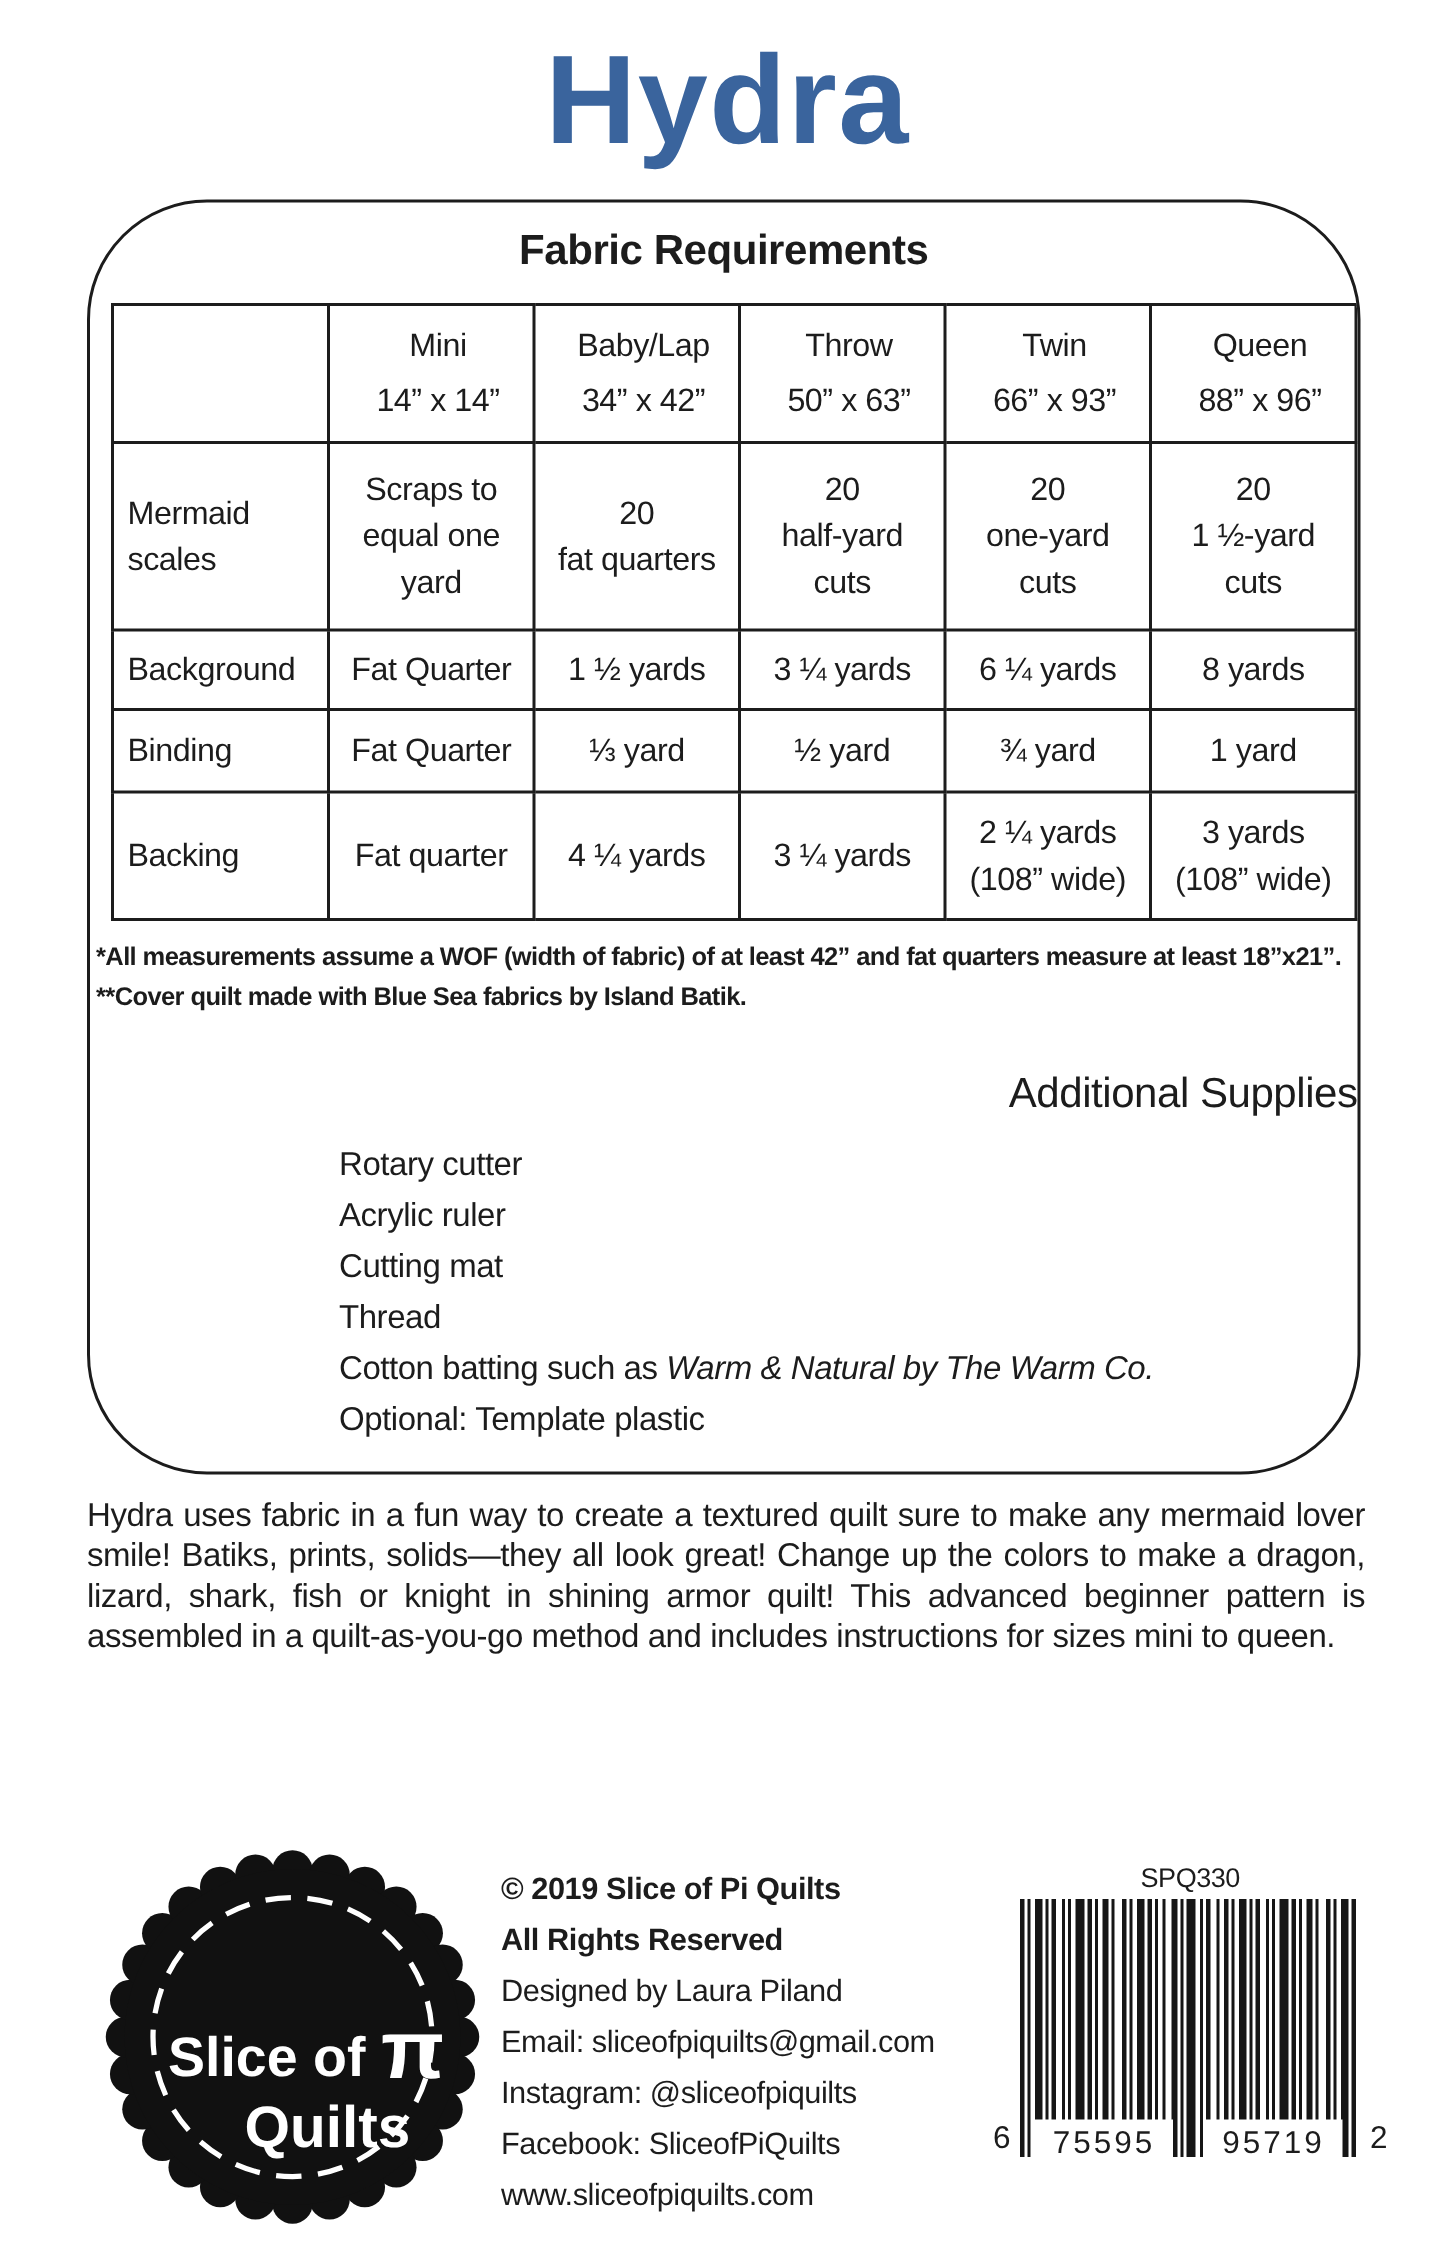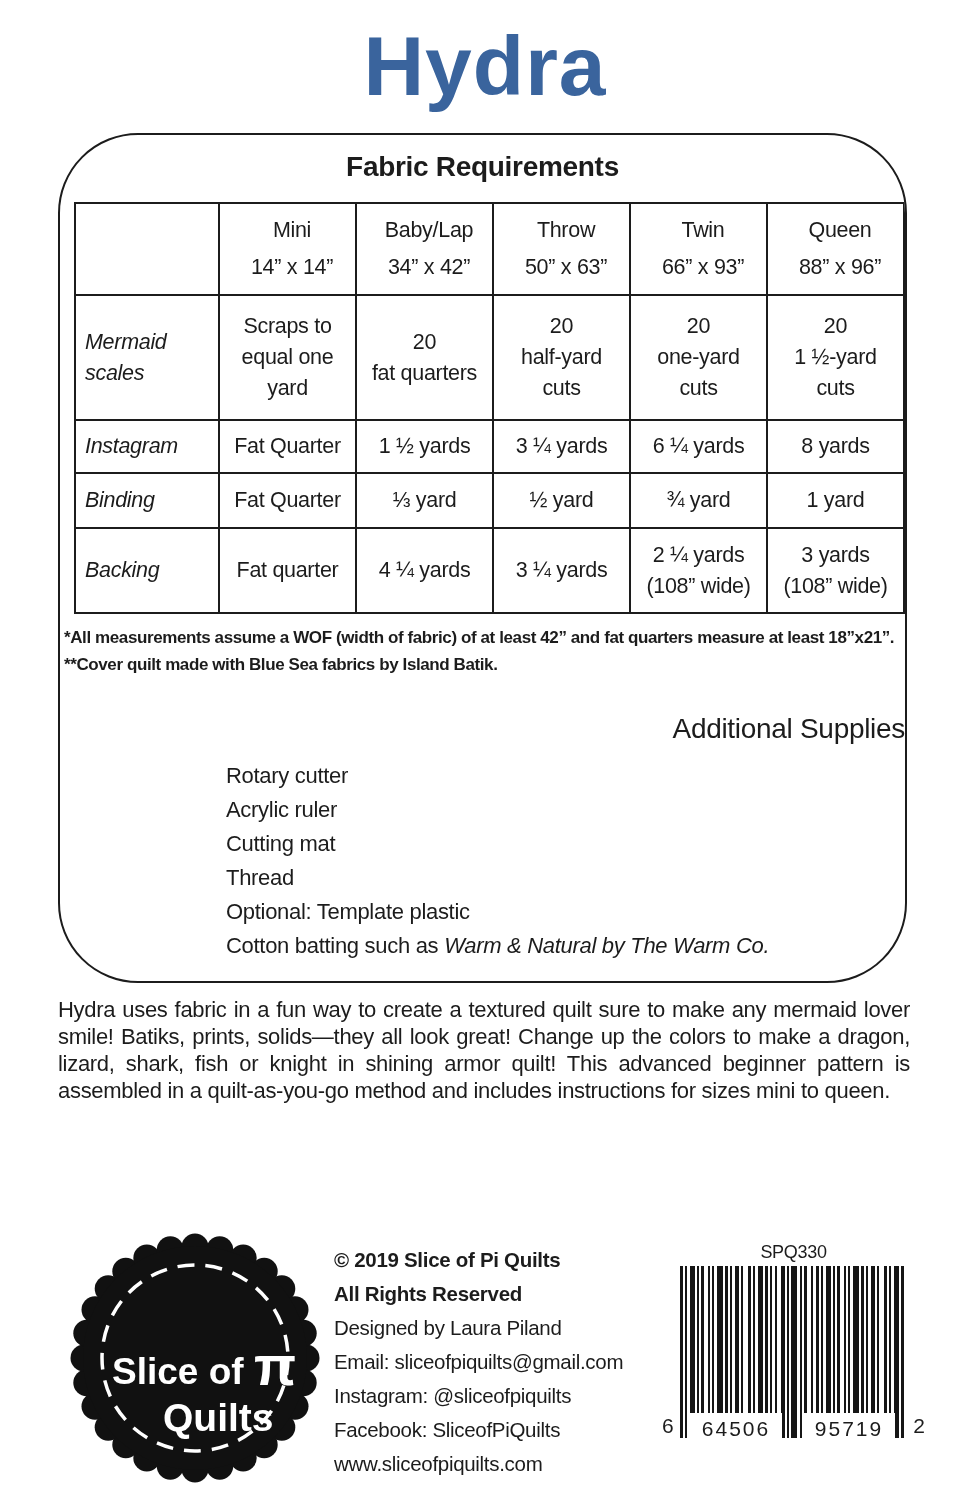--- a/index.html
+++ b/index.html
@@ -23,21 +23,21 @@
   table.req{
     border-collapse:collapse;table-layout:fixed;margin:19px 0 0 14px;width:831px;
     font-size:21.5px;letter-spacing:-0.3px;
   }
   table.req col.c0{width:144px;}
   table.req col.cn{width:137px;}
   table.req th,table.req td{
     border:2px solid #1c1c1c;vertical-align:middle;text-align:center;
     font-weight:normal;padding:2px 3px;white-space:pre-line;
   }
-  table.req .rowlabel{text-align:left;padding-left:9px;font-style:italic;}
+  table.req .rowlabel{text-align:left;padding-left:9px;}
   tr.rh{height:92px;}
   tr.r0{height:125px;}
   tr.r1{height:53px;}
   tr.r2{height:55px;}
   tr.r3{height:85px;}
   table.req th{line-height:37px;padding-left:12px;}
   table.req td{line-height:31px;}
   .hdr-name,.hdr-size{display:block;}
   
   .footnotes{margin:13px 0 0 4px;}
@@ -112,21 +112,21 @@
 half-yard
 cuts</td>
         <td>20
 one-yard
 cuts</td>
         <td>20
 1 ½-yard
 cuts</td>
       </tr>
       <tr class="r1">
-        <td class="rowlabel">Instagram</td>
+        <td class="rowlabel">Background</td>
         <td>Fat Quarter</td>
         <td>1 ½ yards</td>
         <td>3 ¼ yards</td>
         <td>6 ¼ yards</td>
         <td>8 yards</td>
       </tr>
       <tr class="r2">
         <td class="rowlabel">Binding</td>
         <td>Fat Quarter</td>
         <td>⅓ yard</td>
@@ -151,22 +151,22 @@
       <p class="footnote">*All measurements assume a WOF (width of fabric) of at least 42” and fat quarters measure at least 18”x21”.</p>
       <p class="footnote">**Cover quilt made with Blue Sea fabrics by Island Batik.</p>
     </div>
 
     <div class="supplies-heading">Additional Supplies</div>
     <ul class="supplies">
       <li><span>Rotary cutter</span><i></i></li>
       <li><span>Acrylic ruler</span><i></i></li>
       <li><span>Cutting mat</span><i></i></li>
       <li><span>Thread</span><i></i></li>
+      <li><span>Cotton batting such as </span><i>Warm &amp; Natural by The Warm Co.</i></li>
       <li><span>Optional: Template plastic</span><i></i></li>
-      <li><span>Cotton batting such as </span><i>Warm &amp; Natural by The Warm Co.</i></li>
     </ul>
   </div>
 
   <p class="description">Hydra uses fabric in a fun way to create a textured quilt sure to make any mermaid lover smile! Batiks, prints, solids—they all look great! Change up the colors to make a dragon, lizard, shark, fish or knight in shining armor quilt! This advanced beginner pattern is assembled in a quilt-as-you-go method and includes instructions for sizes mini to queen.</p>
 
   <svg class="badge" viewBox="0 0 250 250">
     <g id="badge-scallops">
         <circle cx="236.0" cy="125.0" r="13.5" fill="#111111"></circle>
         <circle cx="233.2" cy="149.7" r="13.5" fill="#111111"></circle>
         <circle cx="225.0" cy="173.2" r="13.5" fill="#111111"></circle>
@@ -253,20 +253,20 @@
             <div class="bar" style="width: 6px; margin-right: 2px;"></div>
             <div class="bar" style="width: 3px; margin-right: 2px;"></div>
             <div class="bar" style="width: 2px; margin-right: 3px;"></div>
             <div class="bar" style="width: 4px; margin-right: 2px;"></div>
             <div class="bar" style="width: 2px; margin-right: 5px;"></div>
             <div class="bar" style="width: 3px; margin-right: 2px;"></div>
             <div class="bar" style="width: 2px; margin-right: 3px;"></div>
             <div class="bar" style="width: 5px; margin-right: 2px;"></div>
             <div class="bar" style="width: 3px; margin-right: 2px;"></div>
           </div>
-        <div class="bc-num g1">64506</div>
+        <div class="bc-num g1">75595</div>
         <div class="bc-num g2">95719</div>
       </div>
       <div class="side-digit right">2</div>
     </div>
   </div>
 
 </div>
 
 </body></html>

